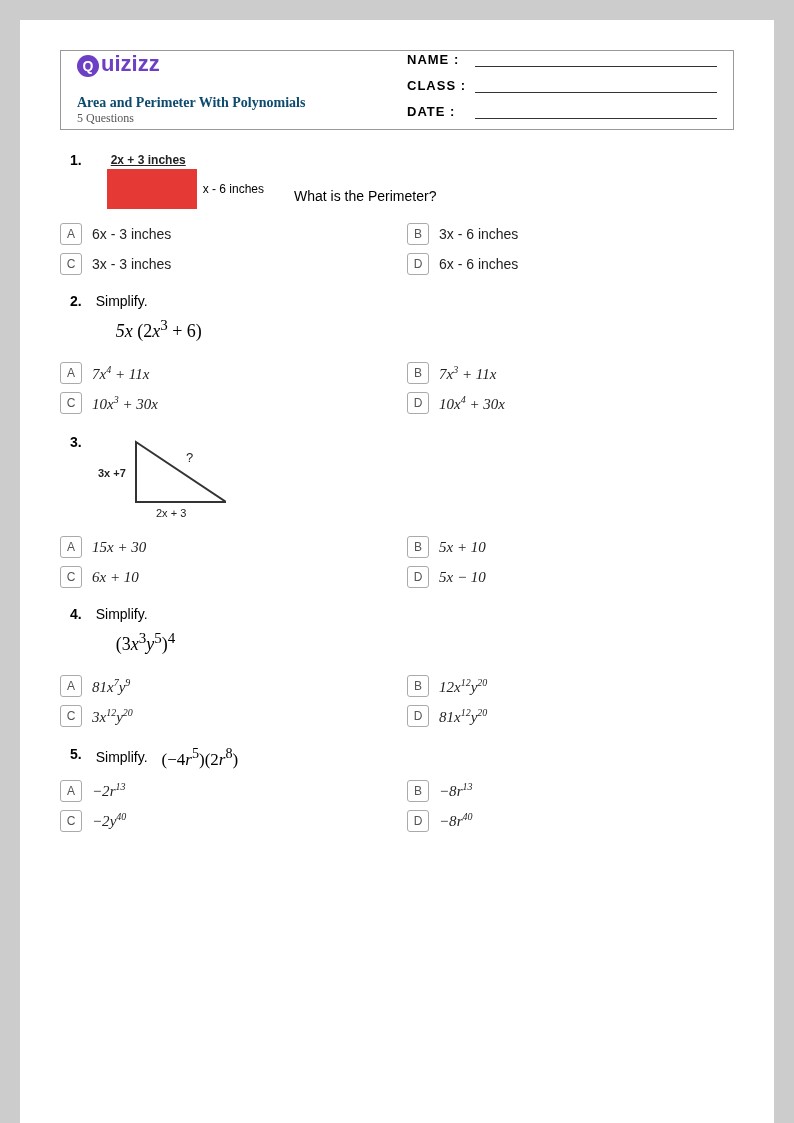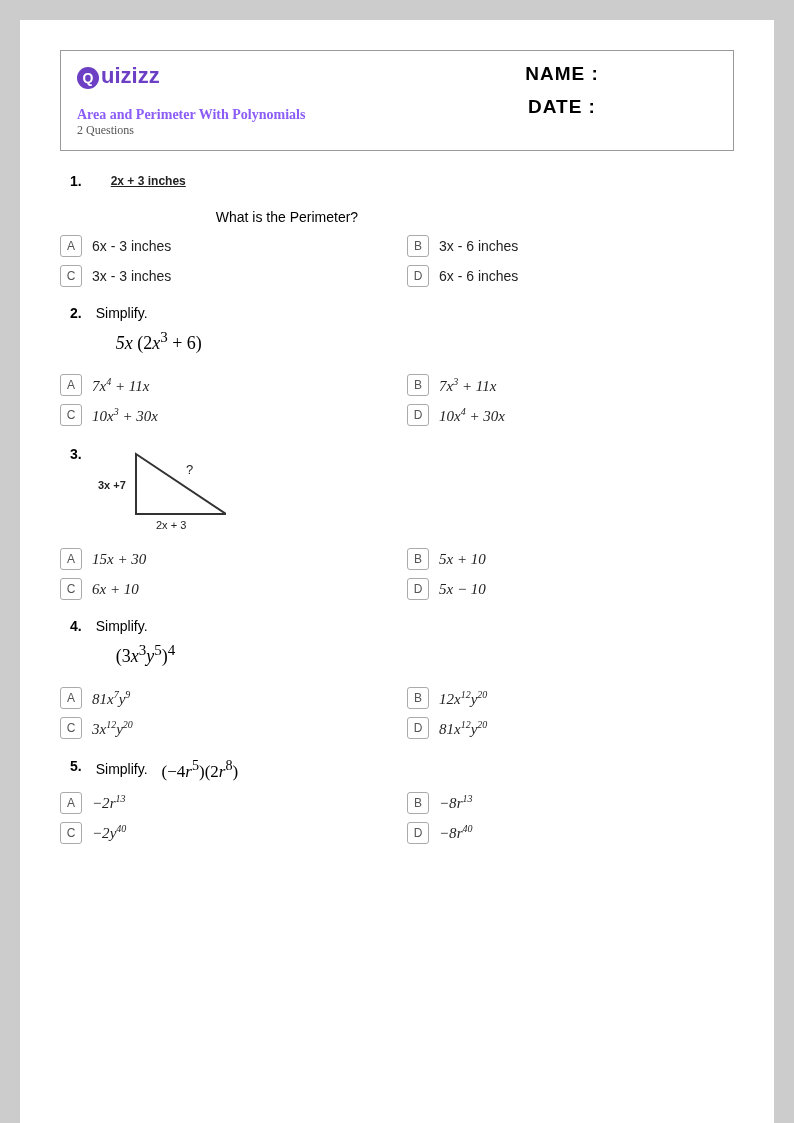--- a/index.html
+++ b/index.html
@@ -13,21 +13,21 @@
     .page {
       width: 794px;
       min-height: 1123px;
       background: #fff;
       padding: 30px 40px;
       position: relative;
     }
     .header-box {
       border: 1.5px solid #999;
       display: flex;
-      padding: 12px 16px;
+      padding: 0 16px;
       margin-bottom: 20px;
       align-items: flex-start;
     }
     .header-left {
       flex: 1;
     }
     .quizizz-logo {
       font-size: 22px;
       font-weight: bold;
       color: #6c3fc4;
@@ -42,38 +42,37 @@
       border-radius: 50%;
       color: white;
       text-align: center;
       line-height: 22px;
       font-size: 14px;
       margin-right: 2px;
     }
     .quiz-title {
       font-size: 14px;
       font-weight: bold;
-      color: #8b5cf6;
+      color: #0c4a6e;
     }
     .quiz-subtitle {
       font-size: 12px;
       color: #555;
     }
     .header-right {
       flex: 1;
       padding-left: 20px;
     }
     .header-field {
       display: flex;
       align-items: center;
       margin-bottom: 10px;
-      font-size: 19px;
+      font-size: 13px;
       font-weight: bold;
       font-family: Arial, sans-serif;
-      flex-direction: column;
     }
     .header-field span {
       min-width: 60px;
       letter-spacing: 1px;
     }
     .header-field .line {
       flex: 1;
       border-bottom: 1.5px solid #333;
       margin-left: 8px;
       height: 16px;
@@ -174,40 +173,48 @@
 <body>
 
 <div class="page">
 
   <div class="header-box">
     <div class="header-left">
       <div class="quizizz-logo">
         <span class="q-circle">Q</span>uizizz
       </div>
       <div class="quiz-title">Area and Perimeter With Polynomials</div>
-      <div class="quiz-subtitle">2 Questions</div>
+      <div class="quiz-subtitle">5 Questions</div>
     </div>
     <div class="header-right">
       <div class="header-field">
         <span>NAME :</span>
+        <div class="line"></div>
+      </div>
+      <div class="header-field">
+        <span>CLASS :</span>
         <div class="line"></div>
       </div>
       <div class="header-field">
         <span>DATE :</span>
         <div class="line"></div>
       </div>
     </div>
   </div>
 
   <div class="question-section">
     <div style="display:flex; align-items:flex-start; margin-bottom:6px; padding-left:10px;">
       <span style="font-size:14px; font-family:Arial,sans-serif; font-weight:bold; margin-right:14px; margin-top:2px;">1.</span>
       <div>
         <div class="q1-diagram">
           <div class="rect-label-top">2x + 3 inches</div>
+          <div class="rect-row">
+            <div class="rect-shape"></div>
+            <span class="rect-label-right">x - 6 inches</span>
+          </div>
         </div>
       </div>
       <div style="margin-left:30px; margin-top:38px; font-size:14px; font-family:Arial,sans-serif;">What is the Perimeter?</div>
     </div>
     <div class="options-grid">
       <div class="option">
         <div class="option-letter">A</div>
         <span class="option-text">6x - 3 inches</span>
       </div>
       <div class="option">

